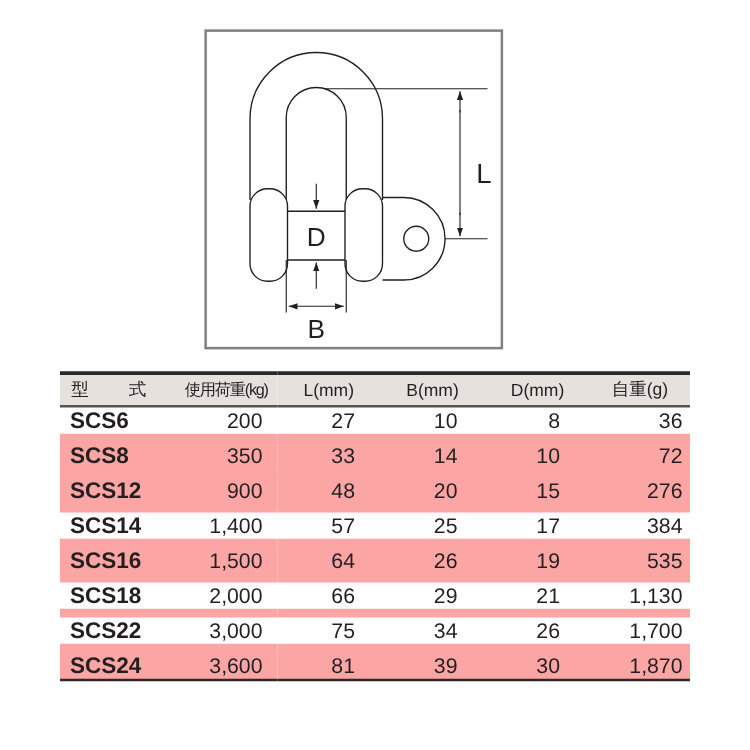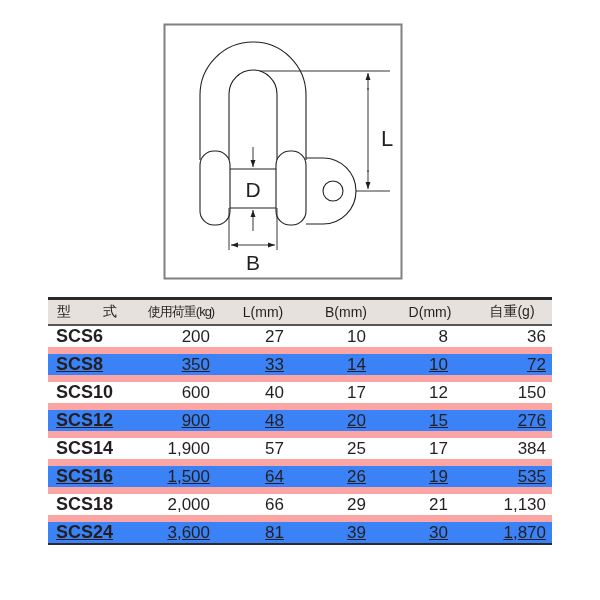--- a/index.html
+++ b/index.html
@@ -6,21 +6,21 @@
   body { width:600px; height:600px; position:relative; overflow:hidden;
          font-family:"Liberation Sans", sans-serif; color:#231f20; }
   #diagram { position:absolute; left:0; top:0; width:600px; height:290px; }
   #spec-table { position:absolute; left:48px; top:297px; width:504px;
                 border-collapse:collapse; table-layout:fixed; }
   #spec-table thead tr { background:#e6e1dd; }
   #spec-table thead th { font-weight:normal; font-size:14px; height:24px; padding:0;
                          border-top:3px solid #2a2a2a; border-bottom:2px solid #555; color:#231f20; }
   #spec-table tbody td { height:21px; padding:0; font-size:17px; border-bottom:7px solid #fca5a5; }
   #spec-table tbody tr:last-child td { border-bottom:2px solid #2a2a2a; }
-  #spec-table tbody tr.alt { background:#3b82f6;text-decoration:underline; }
+  #spec-table tbody tr.alt { background:#fca5a5; }
   .c-model { text-align:left; padding-left:8px !important; font-weight:bold; font-size:18px !important; }
   .c-num { text-align:right; }
   th.h-model { letter-spacing:14px; text-align:center; }
   th.h-load { font-size:13px !important; letter-spacing:-1px; }
 </style>
 </head>
 <body>
 
 <svg id="diagram" viewBox="0 0 600 290" xmlns="http://www.w3.org/2000/svg">
   <defs>
@@ -101,39 +101,31 @@
         <td class="c-num" style="padding-right: 6px;">36</td>
       </tr>
       <tr class="alt">
         <td class="c-model">SCS8</td>
         <td class="c-num" style="padding-right: 12px;">350</td>
         <td class="c-num" style="padding-right: 20px;">33</td>
         <td class="c-num" style="padding-right: 22px;">14</td>
         <td class="c-num" style="padding-right: 24px;">10</td>
         <td class="c-num" style="padding-right: 6px;">72</td>
       </tr>
-      <tr>
-        <td class="c-model">SCS10</td>
-        <td class="c-num" style="padding-right: 12px;">600</td>
-        <td class="c-num" style="padding-right: 20px;">40</td>
-        <td class="c-num" style="padding-right: 22px;">17</td>
-        <td class="c-num" style="padding-right: 24px;">12</td>
-        <td class="c-num" style="padding-right: 6px;">150</td>
-      </tr>
       <tr class="alt">
         <td class="c-model">SCS12</td>
         <td class="c-num" style="padding-right: 12px;">900</td>
         <td class="c-num" style="padding-right: 20px;">48</td>
         <td class="c-num" style="padding-right: 22px;">20</td>
         <td class="c-num" style="padding-right: 24px;">15</td>
         <td class="c-num" style="padding-right: 6px;">276</td>
       </tr>
       <tr>
         <td class="c-model">SCS14</td>
-        <td class="c-num" style="padding-right: 12px;">1,900</td>
+        <td class="c-num" style="padding-right: 12px;">1,400</td>
         <td class="c-num" style="padding-right: 20px;">57</td>
         <td class="c-num" style="padding-right: 22px;">25</td>
         <td class="c-num" style="padding-right: 24px;">17</td>
         <td class="c-num" style="padding-right: 6px;">384</td>
       </tr>
       <tr class="alt">
         <td class="c-model">SCS16</td>
         <td class="c-num" style="padding-right: 12px;">1,500</td>
         <td class="c-num" style="padding-right: 20px;">64</td>
         <td class="c-num" style="padding-right: 22px;">26</td>
@@ -141,20 +133,28 @@
         <td class="c-num" style="padding-right: 6px;">535</td>
       </tr>
       <tr>
         <td class="c-model">SCS18</td>
         <td class="c-num" style="padding-right: 12px;">2,000</td>
         <td class="c-num" style="padding-right: 20px;">66</td>
         <td class="c-num" style="padding-right: 22px;">29</td>
         <td class="c-num" style="padding-right: 24px;">21</td>
         <td class="c-num" style="padding-right: 6px; margin-top: 43px;">1,130</td>
       </tr>
+      <tr>
+        <td class="c-model">SCS22</td>
+        <td class="c-num" style="padding-right: 12px;">3,000</td>
+        <td class="c-num" style="padding-right: 20px;">75</td>
+        <td class="c-num" style="padding-right: 22px;">34</td>
+        <td class="c-num" style="padding-right: 24px;">26</td>
+        <td class="c-num" style="padding-right: 6px;">1,700</td>
+      </tr>
       <tr class="alt">
         <td class="c-model">SCS24</td>
         <td class="c-num" style="padding-right: 12px;">3,600</td>
         <td class="c-num" style="padding-right: 20px;">81</td>
         <td class="c-num" style="padding-right: 22px;">39</td>
         <td class="c-num" style="padding-right: 24px;">30</td>
         <td class="c-num" style="padding-right: 6px;">1,870</td>
       </tr>
     </tbody>
 </table>

